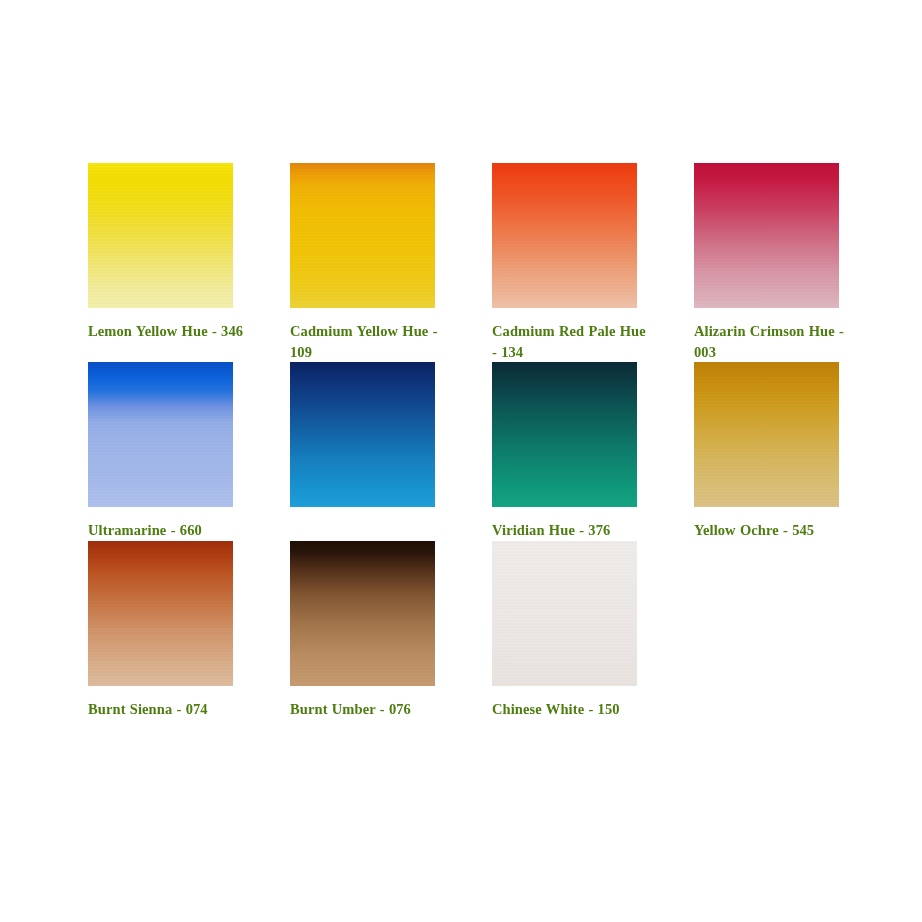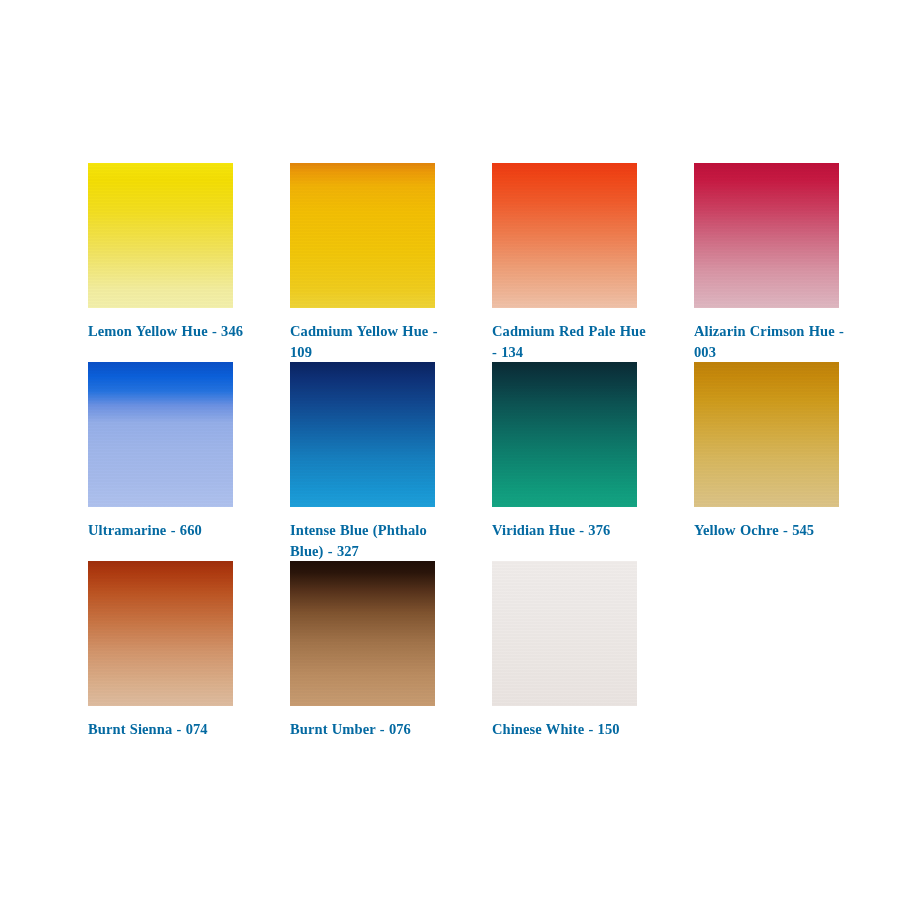--- a/index.html
+++ b/index.html
@@ -59,21 +59,21 @@
       );
     mix-blend-mode: multiply;
     opacity: 0.7;
   }
 
   .swatch-label {
     margin-top: 13px;
     font-size: 14.5px;
     font-weight: bold;
     line-height: 1.42;
-    color: #0369a1;
+    color: #4d7c0f;
     letter-spacing: 0.1px;
     width: 158px;
     word-spacing: 0.5px;
   }
 </style>
 </head>
 <body>
 
 <div id="chart-root">
 
@@ -99,21 +99,20 @@
       <div class="swatch-label">Alizarin Crimson Hue - 003</div>
     </div>
 
     <div class="swatch-cell row-2">
       <div class="swatch-chip" style="background: linear-gradient(rgb(10, 79, 198) 0%, rgb(11, 96, 218) 10%, rgb(36, 114, 223) 20%, rgb(107, 145, 226) 30%, rgb(149, 174, 232) 42%, rgb(160, 182, 234) 62%, rgb(166, 186, 235) 82%, rgb(175, 194, 238) 100%);"></div>
       <div class="swatch-label">Ultramarine - 660</div>
     </div>
 
     <div class="swatch-cell row-2">
       <div class="swatch-chip" style="background: linear-gradient(rgb(10, 35, 96) 0%, rgb(14, 49, 120) 12%, rgb(17, 71, 143) 28%, rgb(19, 100, 168) 48%, rgb(22, 129, 192) 68%, rgb(24, 149, 210) 88%, rgb(30, 160, 218) 100%);"></div>
-      <div class="swatch-label">Intense Blue (Phthalo Blue) - 327</div>
     </div>
 
     <div class="swatch-cell row-2">
       <div class="swatch-chip" style="background: linear-gradient(rgb(10, 42, 52) 0%, rgb(11, 58, 66) 12%, rgb(12, 82, 82) 28%, rgb(13, 108, 98) 48%, rgb(14, 133, 112) 68%, rgb(16, 155, 124) 88%, rgb(20, 165, 132) 100%);"></div>
       <div class="swatch-label">Viridian Hue - 376</div>
     </div>
 
 
     <div class="swatch-cell row-3">
       <div class="swatch-chip" style="background: linear-gradient(rgb(190, 129, 10) 0%, rgb(199, 138, 12) 10%, rgb(206, 154, 26) 26%, rgb(211, 169, 59) 46%, rgb(215, 182, 92) 66%, rgb(218, 191, 120) 88%, rgb(220, 196, 136) 100%);"></div>

